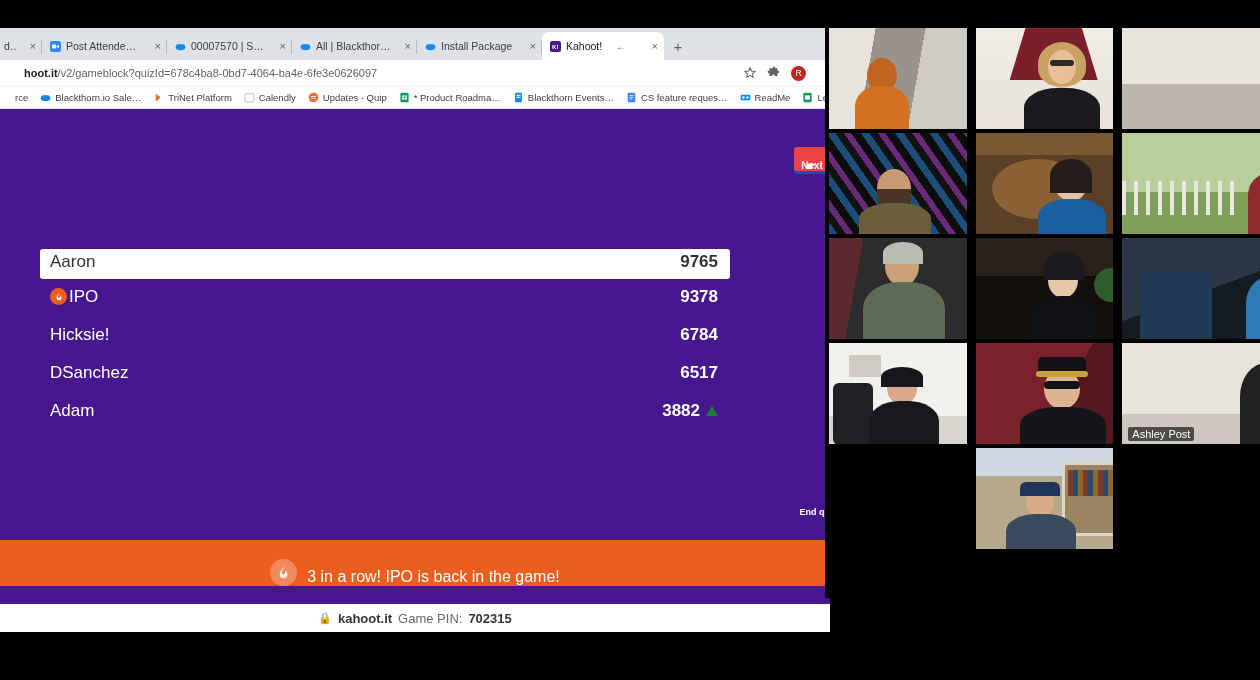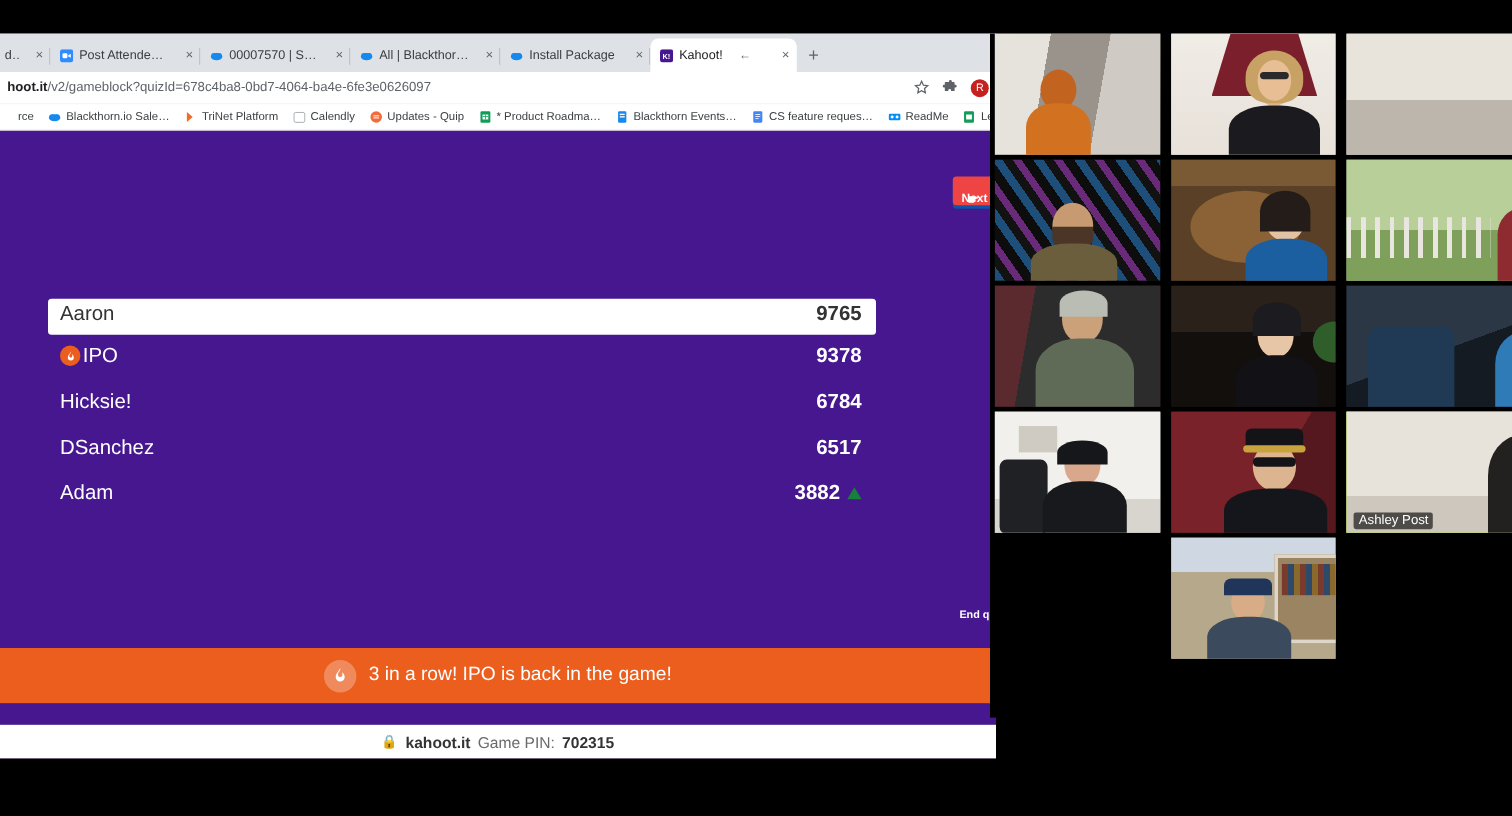--- a/index.html
+++ b/index.html
@@ -38,21 +38,21 @@
   .tab-active-w { width: 122px; }
   .newtab {
     width: 28px; height: 28px; display: flex; align-items: center;
     justify-content: center; font-size: 15px; color: #5f6368;
   }
   .tab .tback { font-size: 10px; color: #5f6368; margin-left: auto; padding-right: 4px; }
 
   
   .urlbar {
     height: 27px; background: #fff; display: flex; align-items: center;
-    padding: 0 6px; border-bottom: 1px solid #f1f3f4;
+    padding: 0 24px; border-bottom: 1px solid #f1f3f4;
   }
   .url-text { font-size: 11px; color: #5f6368; white-space: nowrap; overflow: hidden; flex: 1; }
   .url-text b { color: #202124; font-weight: 700; }
   .urlicons { display: flex; align-items: center; gap: 10px; padding-left: 8px; }
   .ic { width: 14px; height: 14px; display: block; }
   .avatar-red {
     width: 15px; height: 15px; border-radius: 50%; background: #c5221f;
     color: #fff; font-size: 9px; display: flex; align-items: center; justify-content: center;
   }
 
@@ -96,21 +96,21 @@
     width: 17px; height: 17px; border-radius: 50%; background: #EB5E1E;
     display: inline-flex; align-items: center; justify-content: center; flex: none;
   }
   .flame-sm svg { width: 10px; height: 10px; }
   .tri-up { width: 0; height: 0; border-left: 6px solid transparent; border-right: 6px solid transparent; border-bottom: 10px solid #17803a; display:inline-block; }
 
   .endq { position: absolute; right: 0px; top: 398px; font-size: 9px; font-weight: 700; color: #fff; }
 
   .streak-bar {
     position: absolute; left: 0; bottom: 46px; width: 100%; height: 46px;
-    background: #EB5E1E; display: flex; align-items: center; justify-content: center; gap: 10px;
+    background: #EB5E1E; display: flex; align-items: flex-end; justify-content: center; gap: 10px;
   }
   .flame-lg {
     width: 27px; height: 27px; border-radius: 50%; background: rgba(255,255,255,.28);
     display: flex; align-items: center; justify-content: center; flex: none;
   }
   .flame-lg svg { width: 15px; height: 16px; }
   .streak-bar .stxt { font-size: 16px; color: #fff; }
 
   .kfoot {
     position: absolute; left: 0; bottom: 0; width: 100%; height: 28px;

